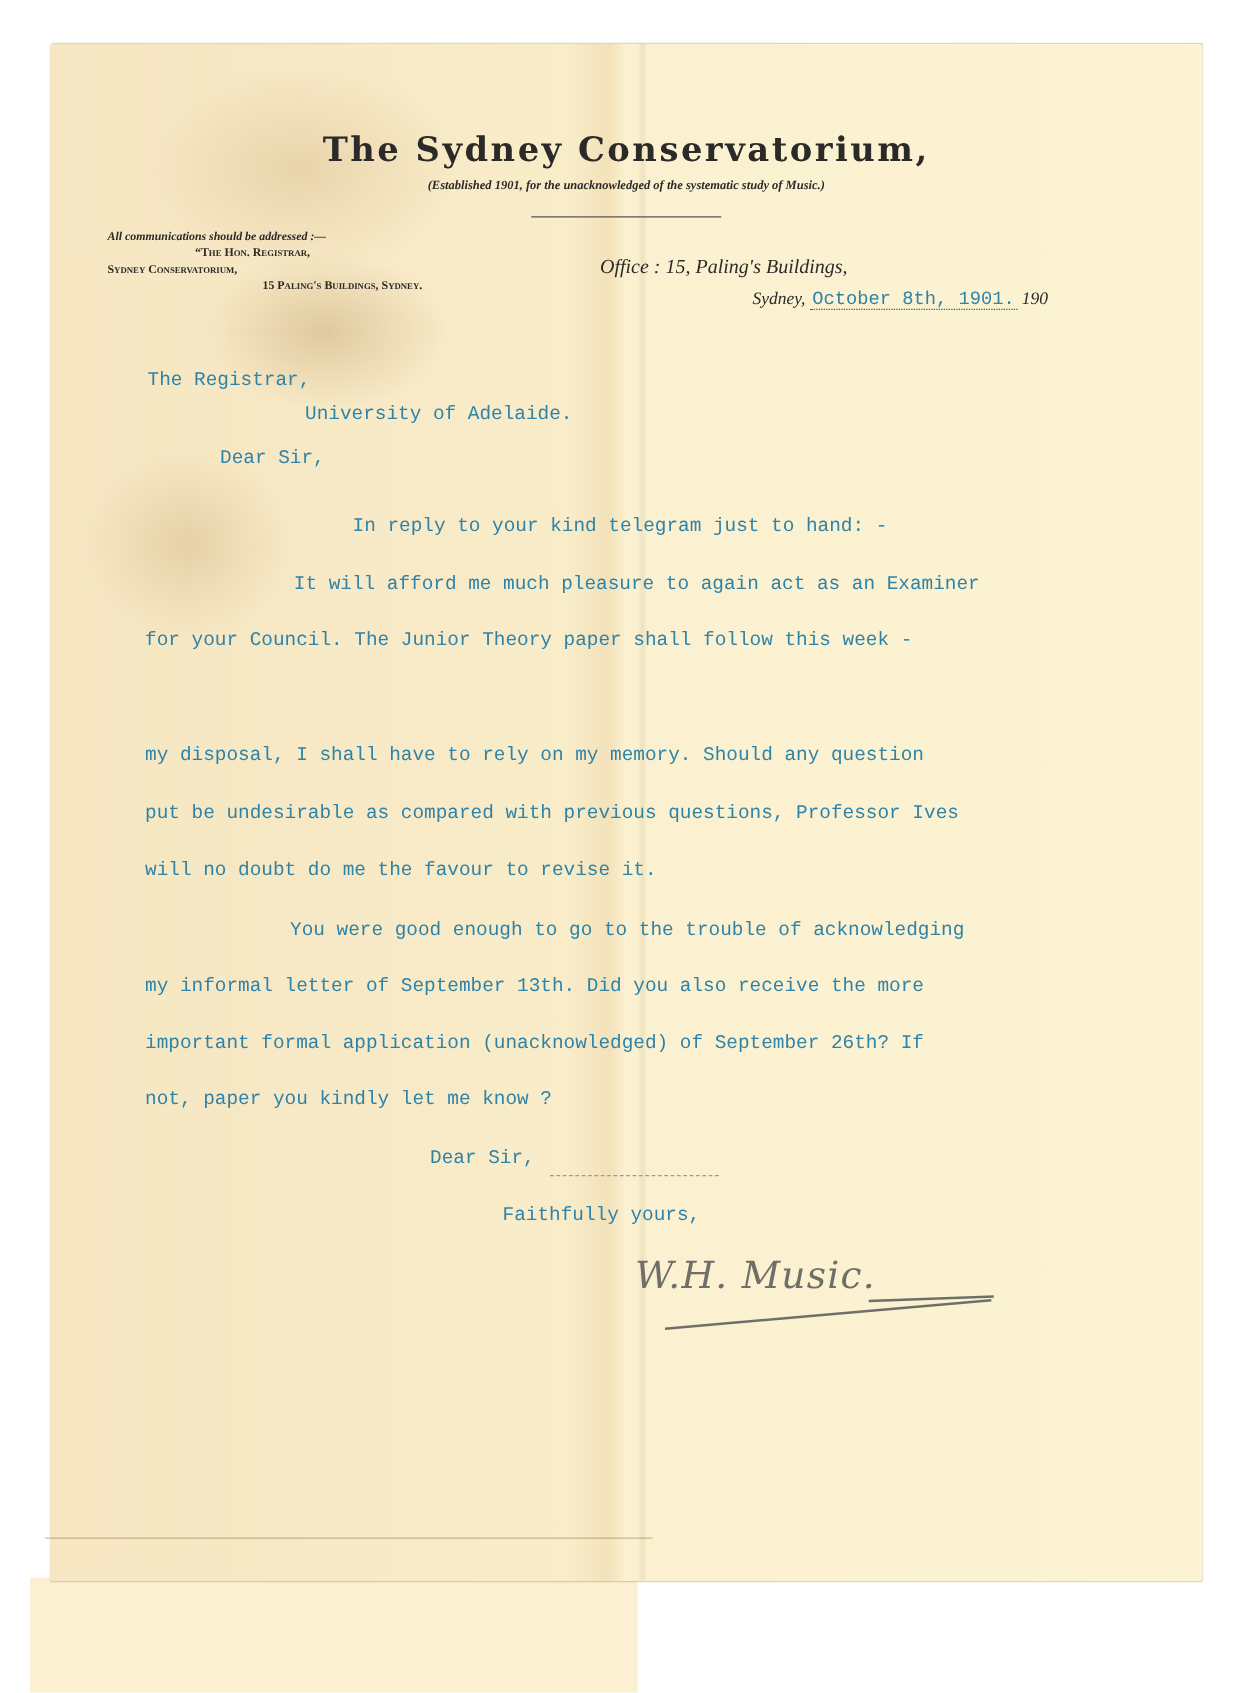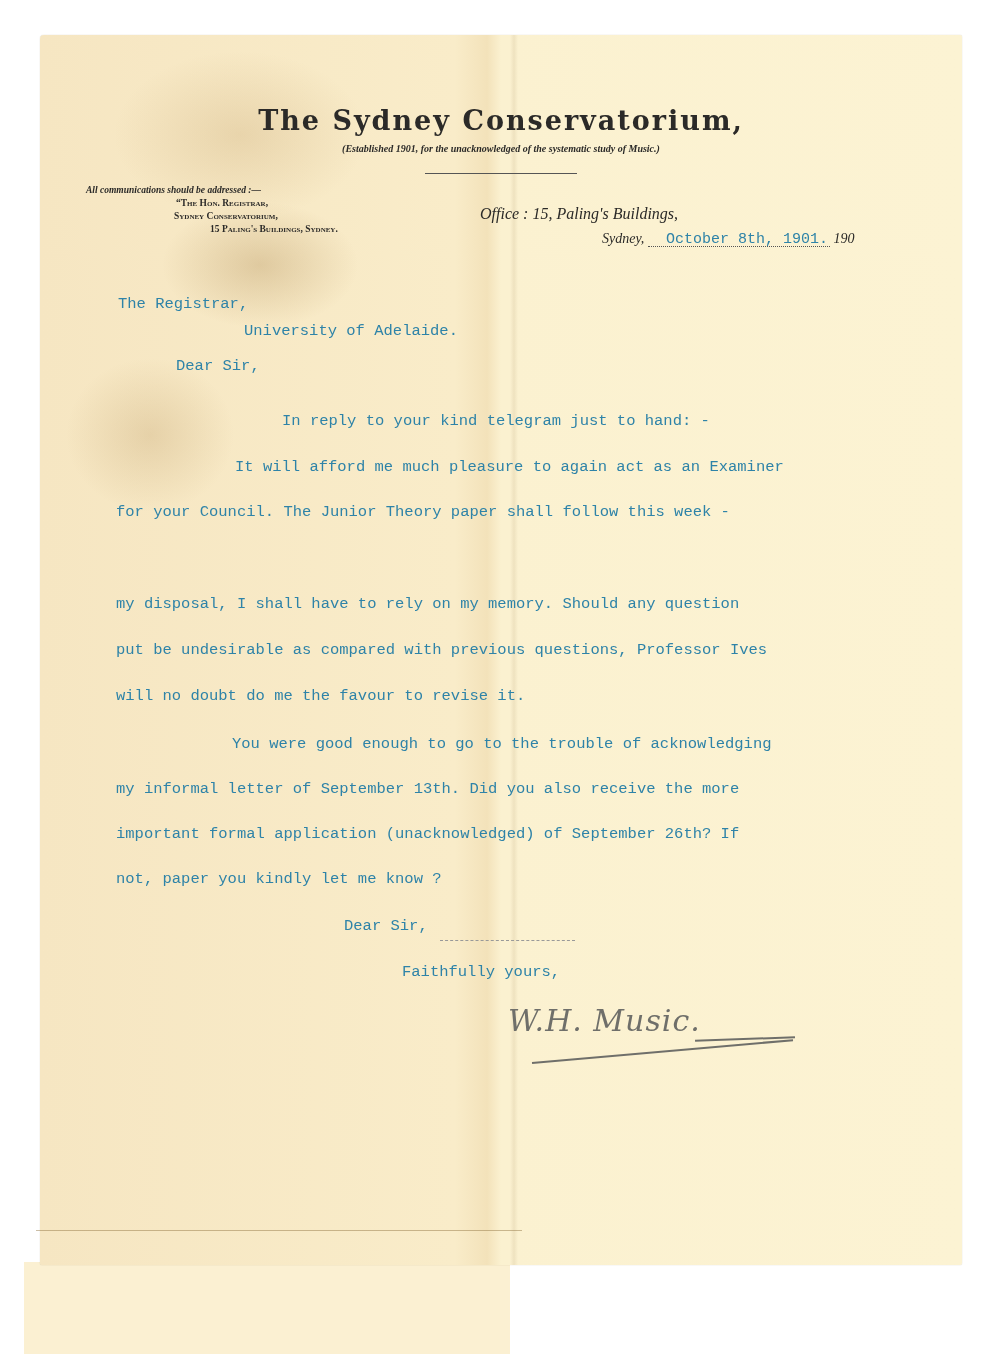--- a/index.html
+++ b/index.html
@@ -52,21 +52,21 @@
   .office {
     position:absolute; left:440px; top:170px;
     font-family:"Liberation Serif", serif; font-style:italic; font-size:16px; color:#2b2a28;
   }
   .dateline {
     position:absolute; left:562px; top:196px;
     font-family:"Liberation Serif", serif; font-style:italic; font-size:14px; color:#2b2a28;
     white-space:nowrap;
   }
   .dateline .dots { border-bottom:1px dotted #555; padding:0 2px; }
-  .typed { font-family:"Liberation Mono", monospace; color:#2e83a8;margin-left:16px; }
+  .typed { font-family:"Liberation Mono", monospace; color:#2e83a8; }
   .dateline .typed { font-style:normal; font-size:15px; }
   .t { position:absolute; font-family:"Liberation Mono", monospace; font-size:15.5px;
        color:#2e83a8; white-space:nowrap; }
   .sig {
     position:absolute; left:468px; top:968px;
     font-family:"DejaVu Serif", serif; font-style:italic; font-size:30px; color:#6f6f6a;
     letter-spacing:1px;
   }
   .sigline1 { position:absolute; left:655px; top:1003px; width:100px; height:2px; background:#6f6f6a; transform:rotate(-2deg); }
   .sigline2 { position:absolute; left:492px; top:1027px; width:262px; height:1.5px; background:#6f6f6a; transform:rotate(-5deg); transform-origin:left center; }
@@ -80,22 +80,22 @@
 <div class="sheet">
   <div class="fold"></div>
   <div class="lower-edge"></div>
 
   <div class="title">The Sydney Conservatorium,</div>
   <div class="subtitle">(Established 1901, for the unacknowledged of the systematic study of Music.)</div>
   <div class="rule"></div>
 
   <div class="addr">
     <span class="lead">All communications should be addressed :—</span>
-    <span class="sc" style="margin-left:90px">“The Hon. Registrar,</span>
-    <span class="sc" style="margin-left:88px">Sydney Conservatorium,</span>
+    <span class="sc" style="margin-left:70px">“The Hon. Registrar,</span>
+    <span class="sc" style="">Sydney Conservatorium,</span>
     <span class="sc" style="margin-left:124px">15 Paling's Buildings, Sydney.</span>
   </div>
 
   <div class="office">Office : 15, Paling's Buildings,</div>
   <div class="dateline">
     <span>Sydney,</span>
     <span class="dots"><span class="typed">October 8th, 1901.</span></span>
     <span>190</span>
   </div>
 

